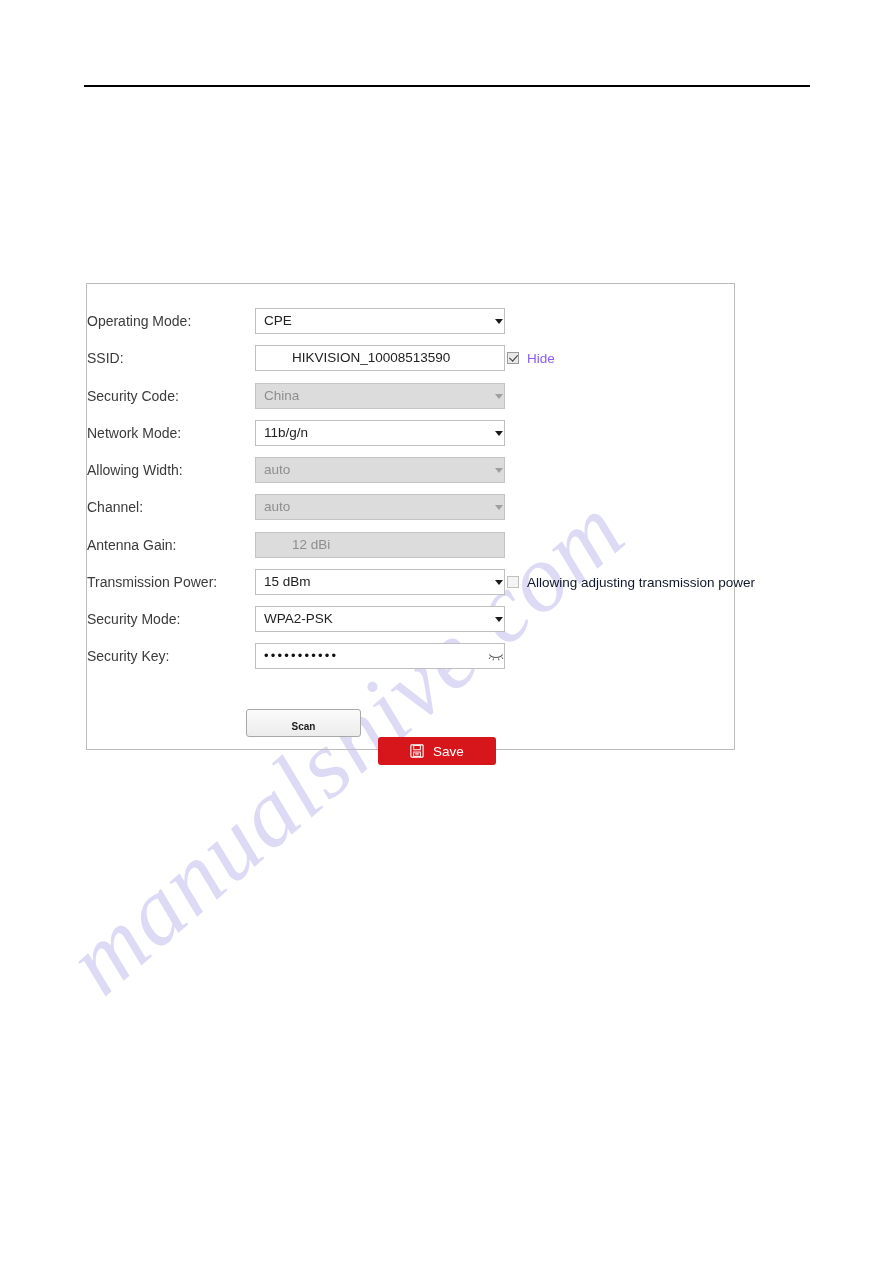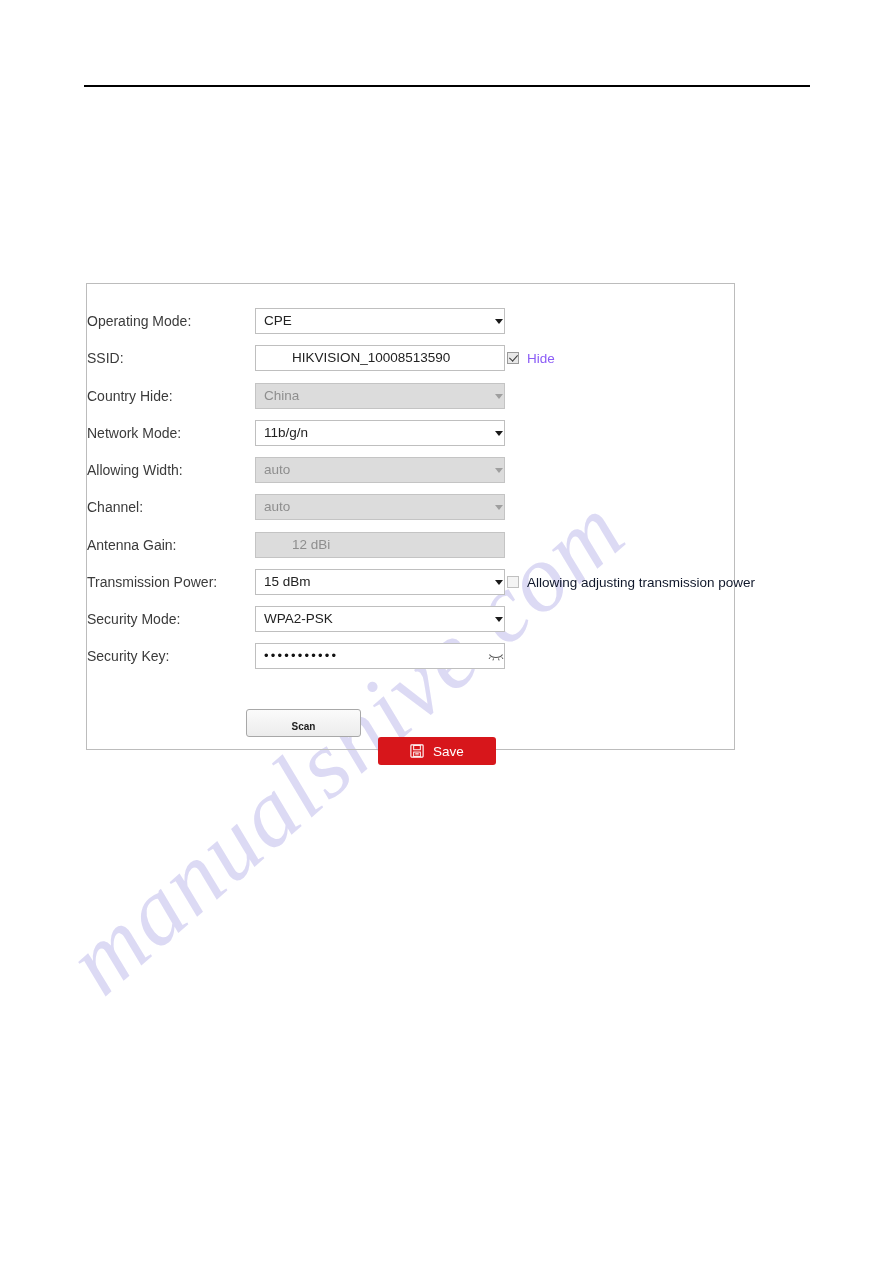--- a/index.html
+++ b/index.html
@@ -291,21 +291,21 @@
       <div class="field-wrap">
         <div class="field text-field">HIKVISION_10008513590</div>
       </div>
       <div class="check-row" style="left:420px; top:0;">
         <span class="cbox checked"></span>
         <span class="check-label">Hide</span>
       </div>
     </div>
 
     <div class="form-row" style="top:99px;">
-      <div class="row-label">Country Hide:</div>
+      <div class="row-label">Security Code:</div>
       <div class="field-wrap">
         <div class="field disabled">China</div>
         <span class="caret dim"></span>
       </div>
     </div>
 
     <div class="form-row" style="top:136px;">
       <div class="row-label">Network Mode:</div>
       <div class="field-wrap">
         <div class="field">11b/g/n</div>

